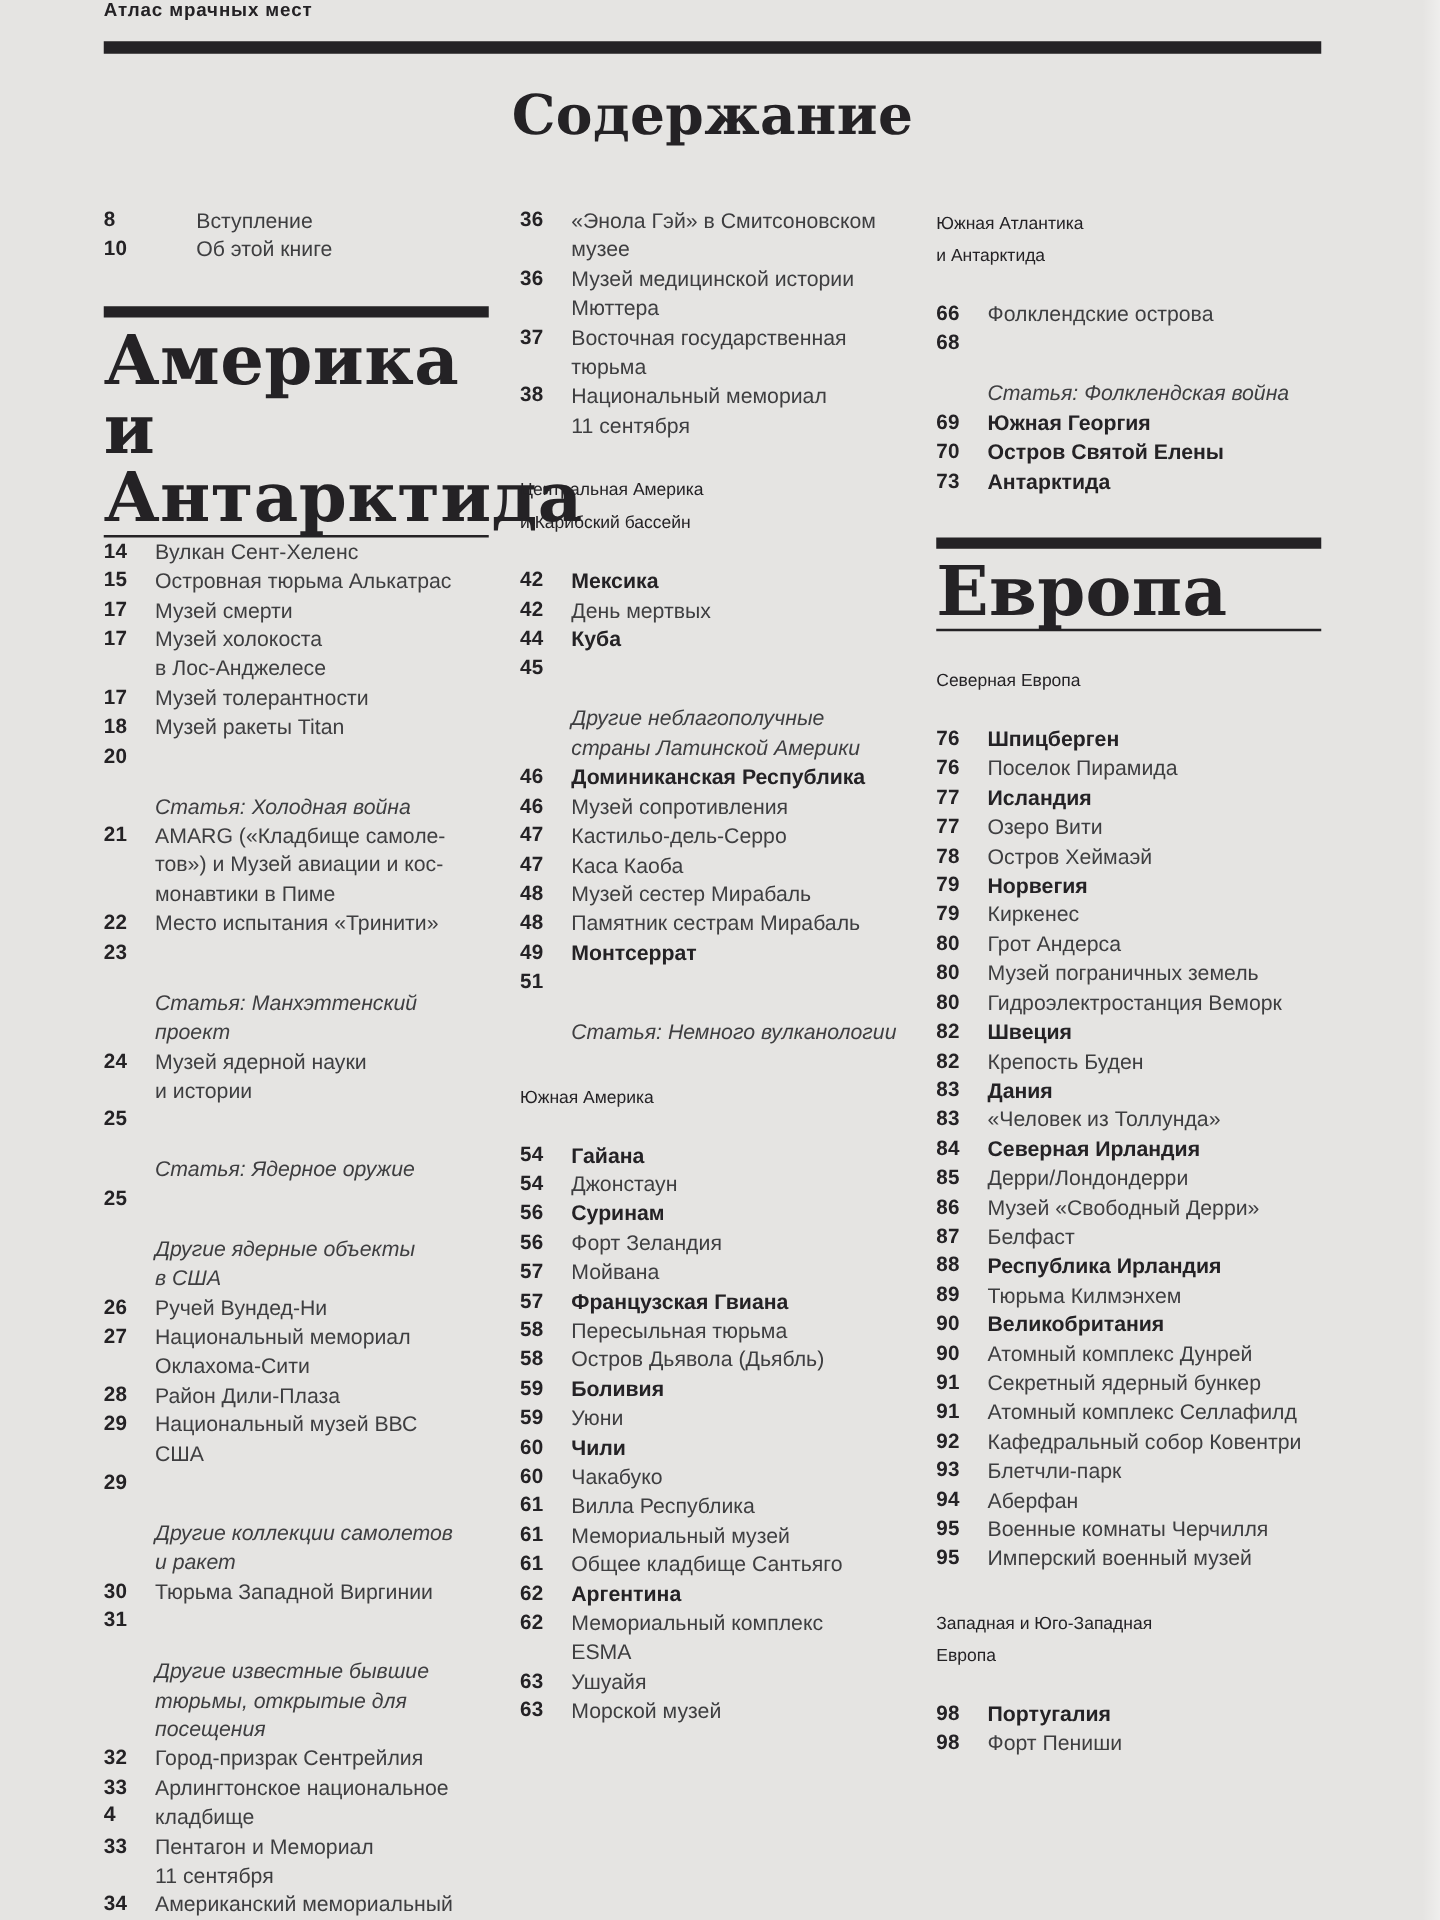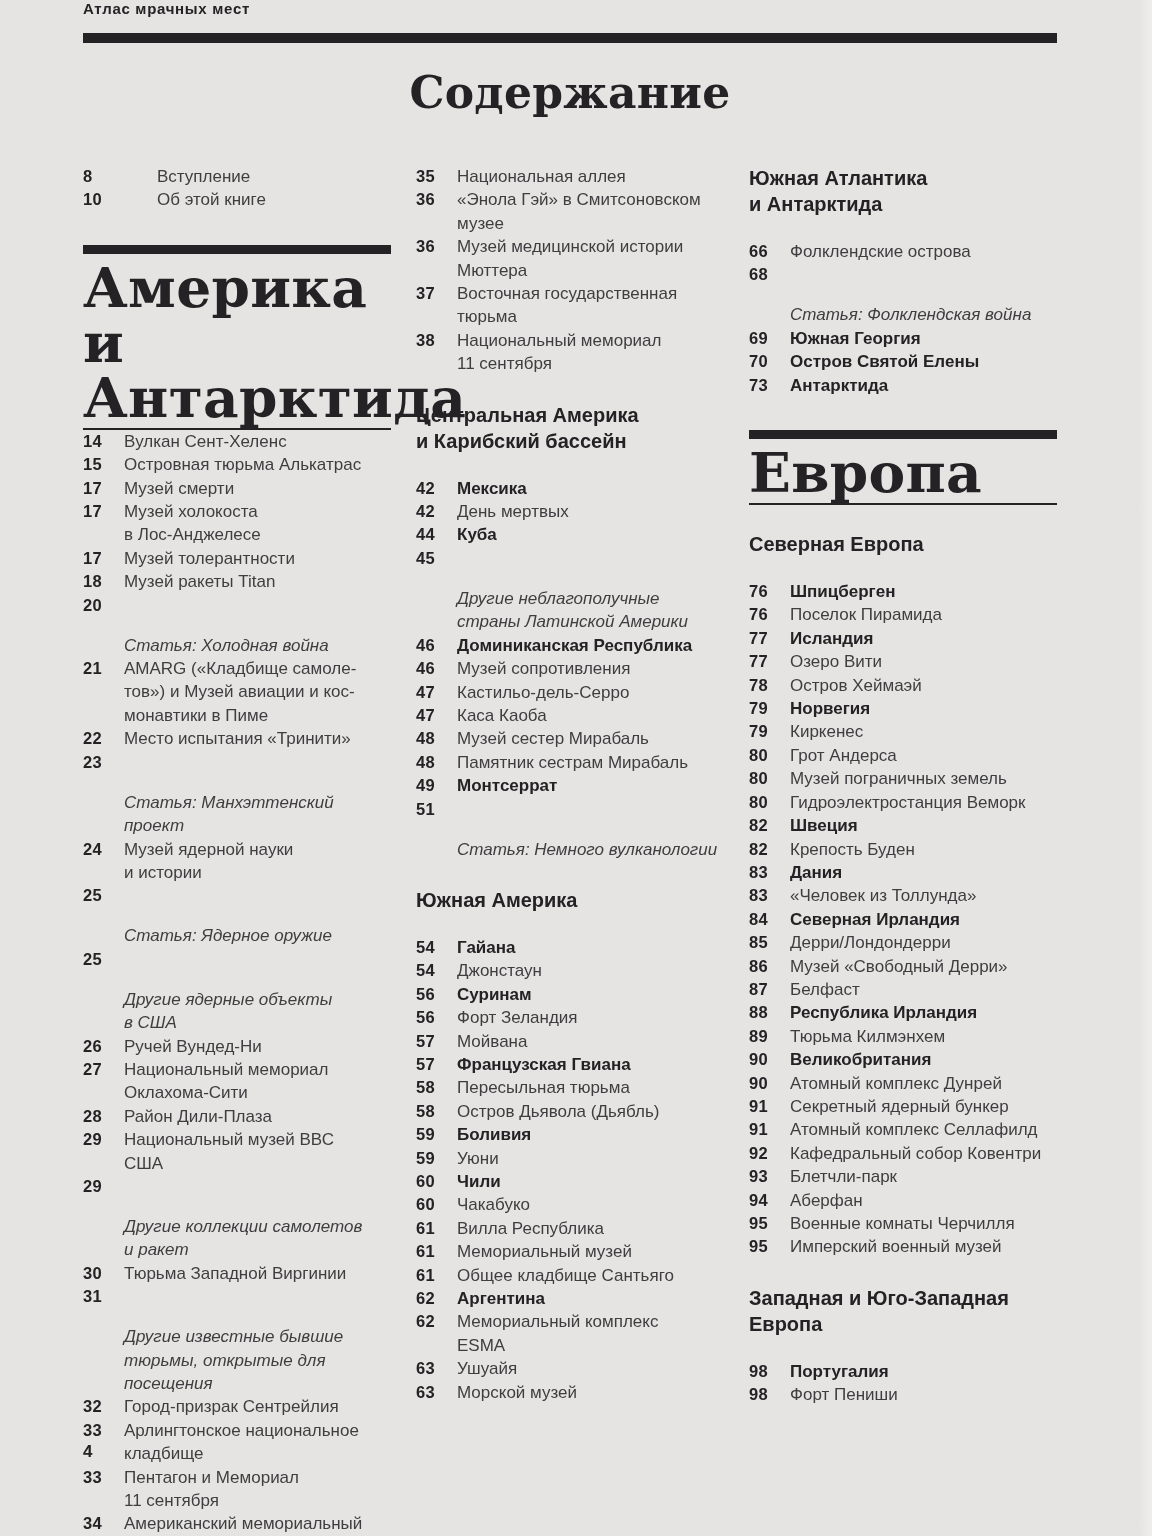--- a/index.html
+++ b/index.html
@@ -60,21 +60,21 @@
   .part-title {
     margin: 6px 0 0;
     font-family: "DejaVu Serif", "Liberation Serif", serif;
     font-weight: 700; font-size: 55px; line-height: 55px; letter-spacing: .3px;
     color: var(--ink, #232124);
   }
   .rule-thin { height: 2px; background: var(--ink, #232124); margin-top: 3px; }
 
   .sub {
     margin: 26px 0 23px;
-    font-size: 20px; line-height: 26px; font-weight: 700;
+    font-size: 14px; line-height: 26px; font-weight: 400;
     color: var(--ink, #232124);
     white-space: pre-line;
   }
 
   .folio {
     position: absolute; left: 83px; top: 1442px;
     font-size: 17px; font-weight: 700; color: var(--ink, #232124);
   }
 </style>
 </head>
@@ -215,24 +215,20 @@
             <div class="entry">
               <span class="num">34</span>
               <span class="txt italic">Другие музеи холокоста
 в США</span>
             </div>
           </div>
         </div>
         <div class="col">
           <div class="entries">
             <div class="entry">
-              <span class="num">35</span>
-              <span class="txt">Национальная аллея</span>
-            </div>
-            <div class="entry">
               <span class="num">36</span>
               <span class="txt">«Энола Гэй» в Смитсоновском
 музее</span>
             </div>
             <div class="entry">
               <span class="num">36</span>
               <span class="txt">Музей медицинской истории
 Мюттера</span>
             </div>
             <div class="entry">

